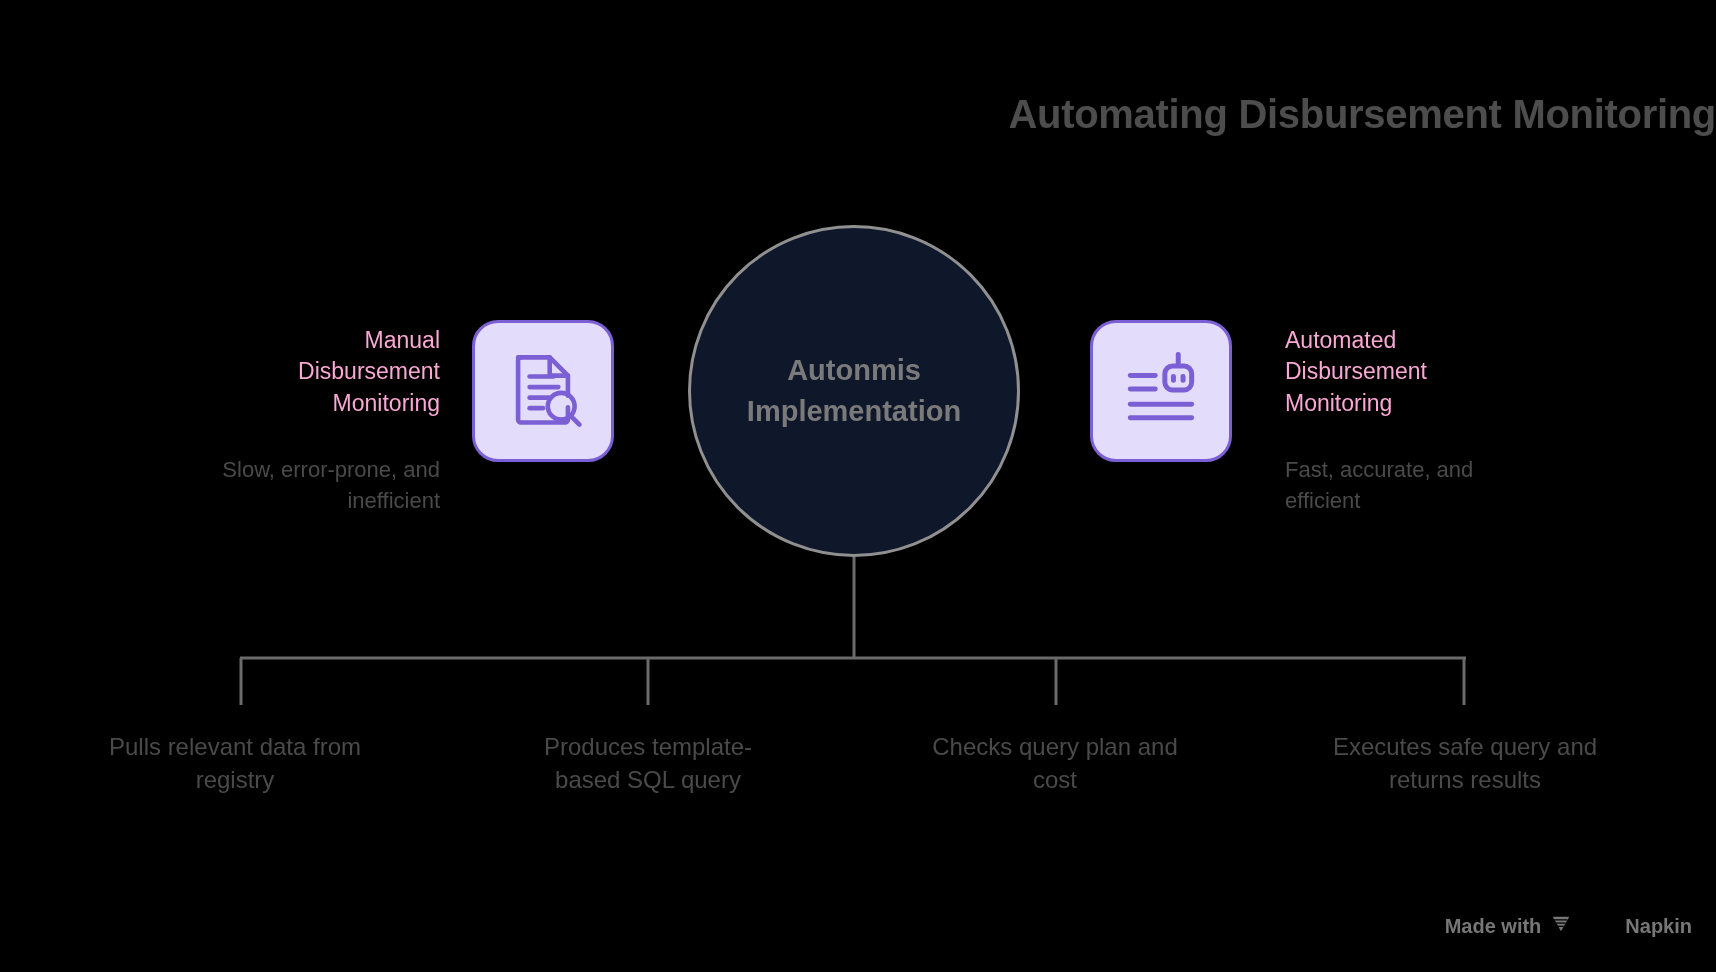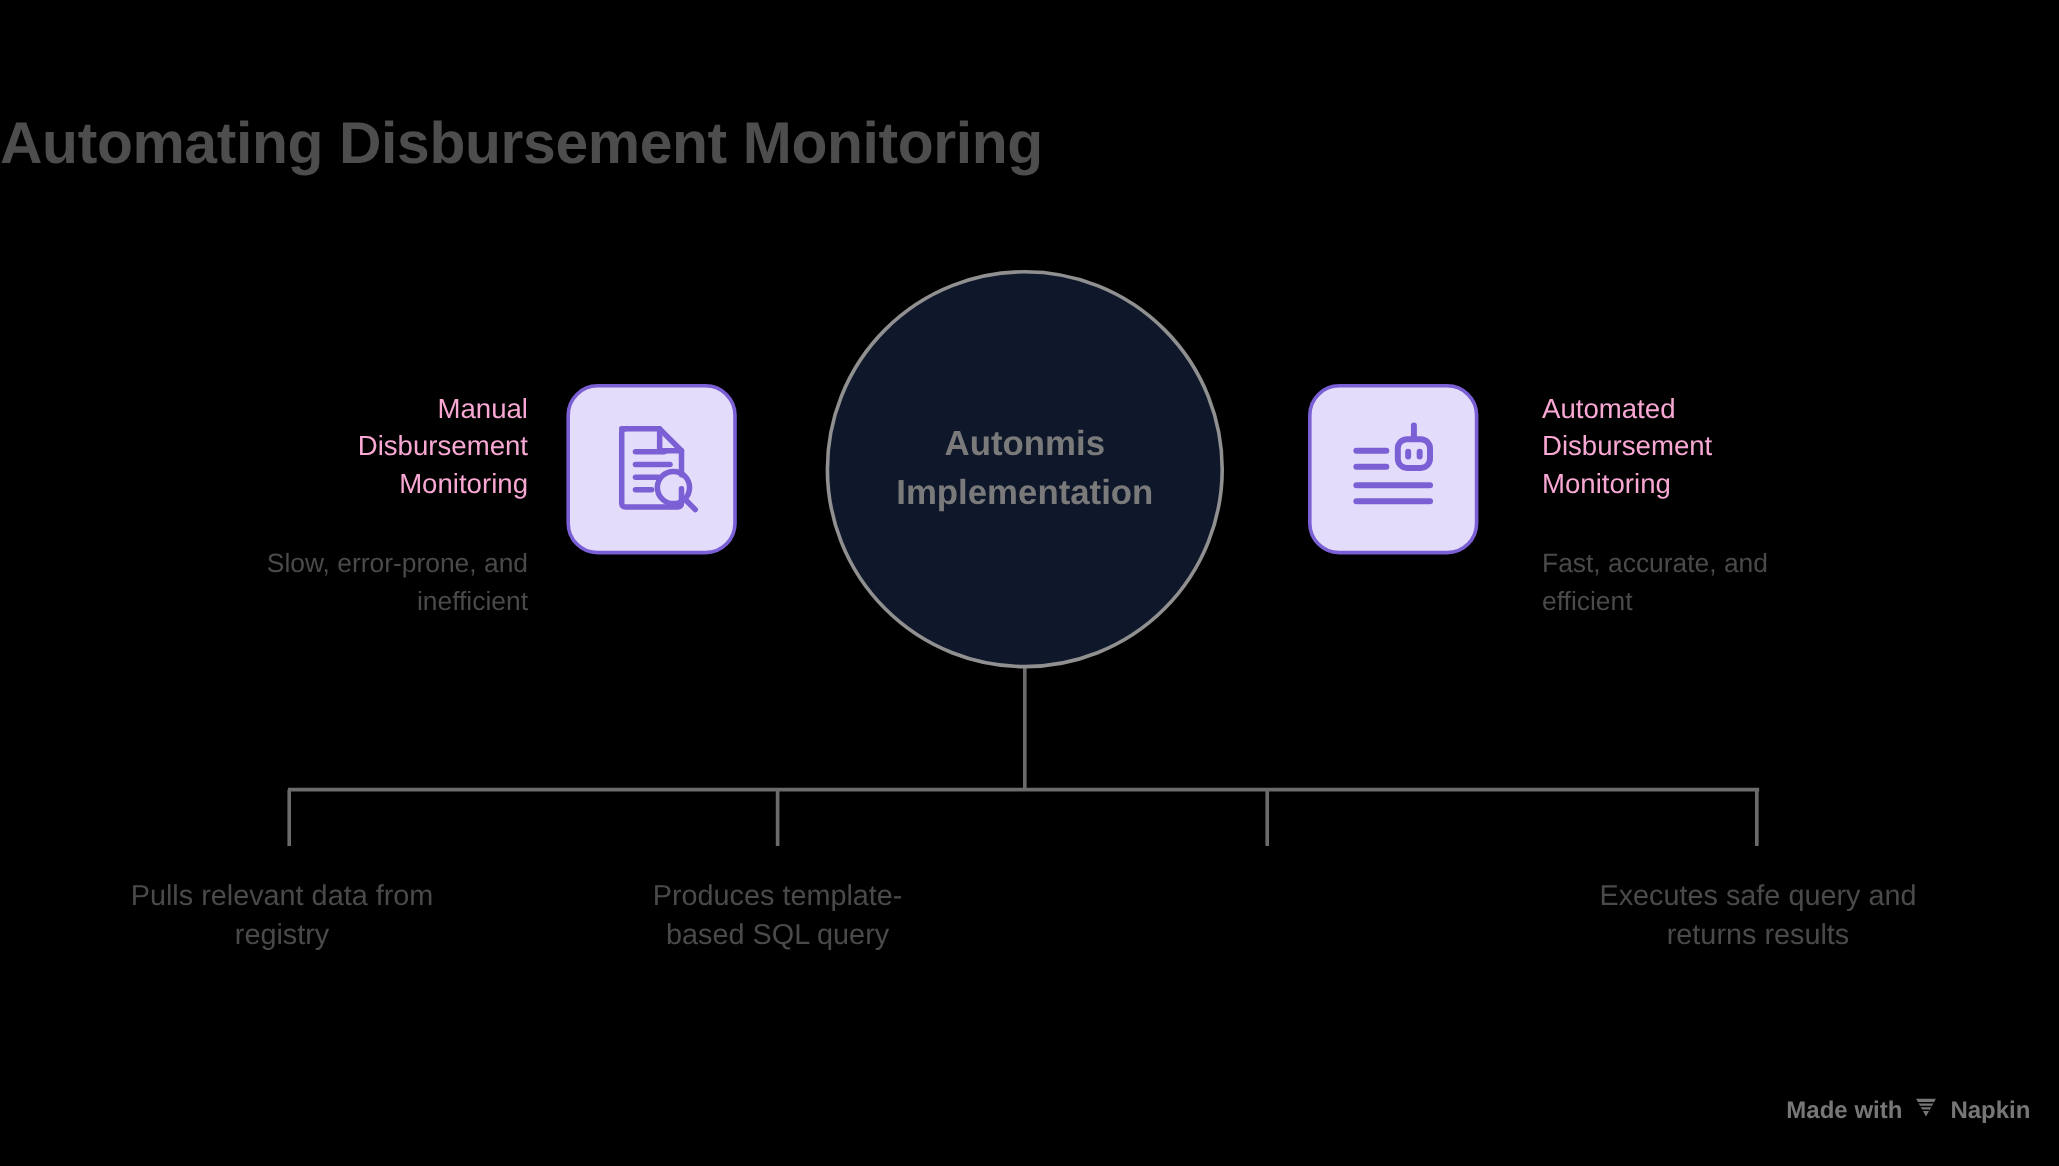--- a/index.html
+++ b/index.html
@@ -20,22 +20,22 @@
     width: 1716px;
     height: 972px;
   }
 
   
   #page-title {
     position: absolute;
     left: 0;
     top: 92px;
     width: 1716px;
-    text-align: left;
-    font-size: 49px;
+    text-align: right;
+    font-size: 40px;
     font-weight: bold;
     color: #4d4d4d;
     letter-spacing: -0.3px;
     white-space: nowrap;
   }
 
   
   #center-circle {
     position: absolute;
     left: 688px;
@@ -126,21 +126,21 @@
     position: absolute;
     right: 24px;
     bottom: 32px;
     display: flex;
     align-items: center;
     gap: 9px;
     color: #777777;
     font-size: 20px;
     font-weight: bold;
   }
-  #footer-watermark .wm-text { color: #777777; }
+  #footer-watermark .wm-text { color: #777777; margin-left: 44px; }
 </style>
 </head>
 <body>
 
 <div class="canvas">
 
   <div id="page-title">Automating Disbursement Monitoring</div>
 
   <svg id="connector-svg" viewBox="0 0 1716 972" xmlns="http://www.w3.org/2000/svg">
     <g stroke="#6b6b6b" stroke-width="3" fill="none" stroke-linecap="butt">
@@ -202,20 +202,22 @@
 Disbursement
 Monitoring</div>
     <div class="side-sub">Fast, accurate, and
 efficient</div>
   </div>
 
   <div class="step-label" id="step-1">Produces template-
 based SQL query</div>
   <div class="step-label" id="step-0">Pulls relevant data from
 registry</div>
+  <div class="step-label" id="step-2">Checks query plan and
+cost</div>
   <div class="step-label" id="step-3">Executes safe query and
 returns results</div>
 
   <div id="footer-watermark">
     <span class="wm-text">Made with</span>
     <span>
       <svg width="22" height="22" viewBox="0 0 24 24" xmlns="http://www.w3.org/2000/svg">
         <path d="M3 4 L21 4 L12 20 Z" fill="#777777"></path>
         <path d="M3 7.5 L19 7.5" stroke="#000000" stroke-width="1.4"></path>
         <path d="M5 11 L17 11" stroke="#000000" stroke-width="1.4"></path>

